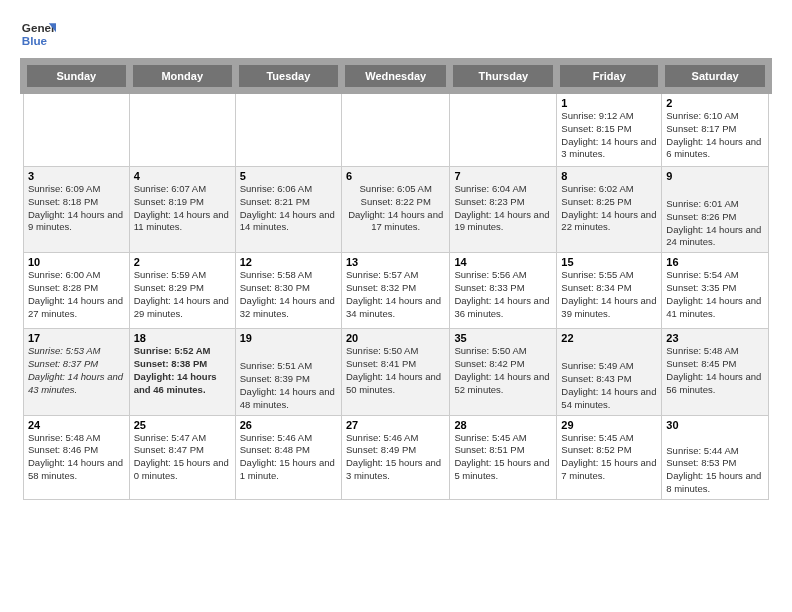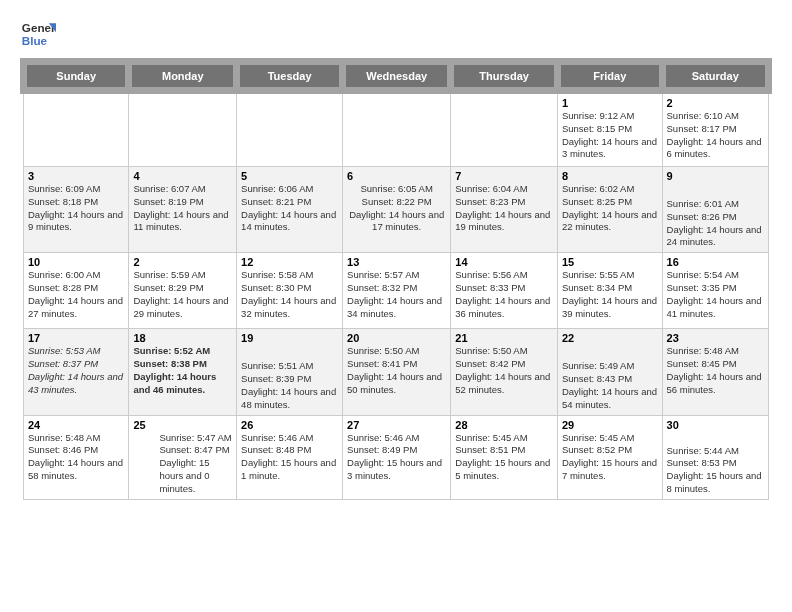--- a/index.html
+++ b/index.html
@@ -237,21 +237,21 @@
 Sunset: 8:39 PM
 Daylight: 14 hours and 48 minutes.</div>
           </td>
           <td>
             <span class="day-num">20</span>
             <div class="day-info" style="white-space: pre-line;">Sunrise: 5:50 AM
 Sunset: 8:41 PM
 Daylight: 14 hours and 50 minutes.</div>
           </td>
           <td>
-            <span class="day-num">21</span>
+            <span class="day-num">35</span>
             <div class="day-info" style="white-space: pre-line;">Sunrise: 5:50 AM
 Sunset: 8:42 PM
 Daylight: 14 hours and 52 minutes.</div>
           </td>
           <td>
             <span class="day-num">22</span>
             <div class="day-info" style="white-space: pre-line; margin-top: 16px;">Sunrise: 5:49 AM
 Sunset: 8:43 PM
 Daylight: 14 hours and 54 minutes.</div>
           </td>
@@ -264,21 +264,21 @@
         </tr>
         <tr>
           <td>
             <span class="day-num">24</span>
             <div class="day-info" style="white-space: pre-line;">Sunrise: 5:48 AM
 Sunset: 8:46 PM
 Daylight: 14 hours and 58 minutes.</div>
           </td>
           <td>
             <span class="day-num">25</span>
-            <div class="day-info" style="white-space: pre-line; margin-left: 26px;">Sunrise: 5:47 AM
+            <div class="day-info" style="white-space: pre-line;">Sunrise: 5:47 AM
 Sunset: 8:47 PM
 Daylight: 15 hours and 0 minutes.</div>
           </td>
           <td>
             <span class="day-num">26</span>
             <div class="day-info" style="white-space: pre-line;">Sunrise: 5:46 AM
 Sunset: 8:48 PM
 Daylight: 15 hours and 1 minute.</div>
           </td>
           <td>

